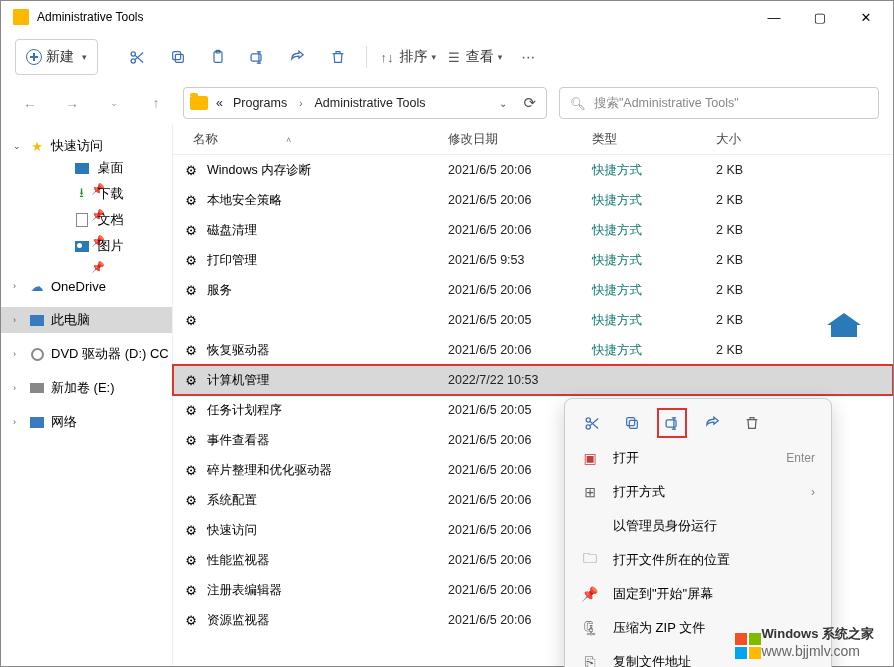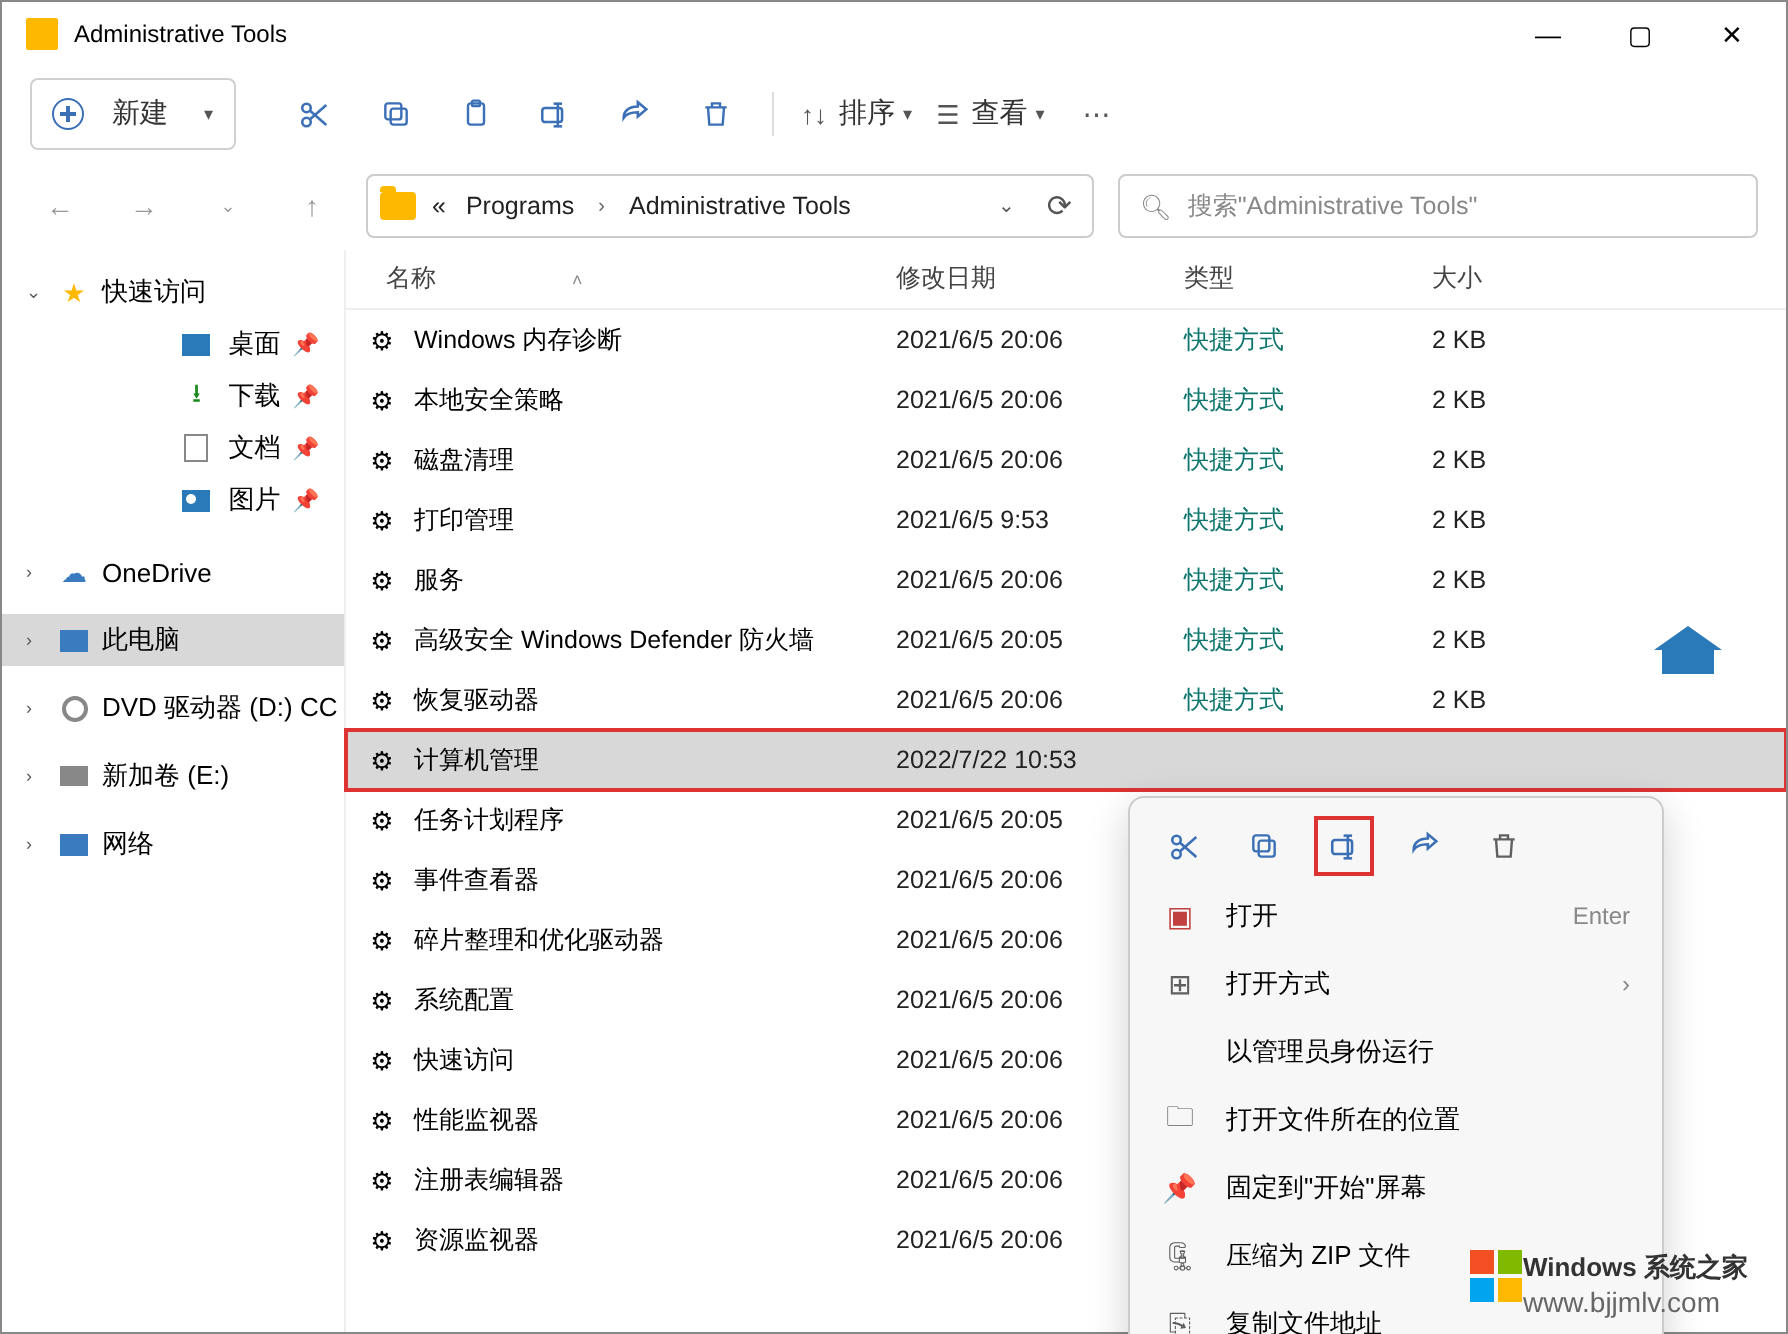--- a/index.html
+++ b/index.html
@@ -5,42 +5,42 @@
     * { margin: 0; padding: 0; box-sizing: border-box; font-family: "Segoe UI", "Microsoft YaHei", sans-serif; }
     body { width: 894px; height: 667px; background: #f0f0f0; overflow: hidden; position: relative; }
     .window { width: 894px; height: 667px; background: #fff; display: flex; flex-direction: column; border: 1px solid #888; }
     .titlebar { height: 32px; display: flex; align-items: center; padding: 0 4px 0 12px; }
     .titlebar-icon { width: 16px; height: 16px; background: #fdb900; margin-right: 8px; border-radius: 1px; }
     .titlebar-title { flex: 1; font-size: 12px; }
     .win-controls { display: flex; }
     .win-btn { width: 46px; height: 32px; display: flex; align-items: center; justify-content: center; font-size: 13px; }
     .toolbar { height: 48px; display: flex; align-items: center; padding: 0 14px; gap: 0; }
     .tbtn { min-width: 40px; height: 36px; display: flex; align-items: center; justify-content: center; border-radius: 4px; color: #3b6fb6; font-size: 14px; padding: 0 6px; }
-    .tbtn.new { border: 1px solid #d0d0d0; padding: 0 10px; gap: 14px; color: #333; }
+    .tbtn.new { border: 1px solid #d0d0d0; padding: 0 10px; gap: 4px; color: #333; }
     .tbtn.new .plus-circle { width:16px; height:16px; border:1.5px solid #3b6fb6; border-radius:50%; position:relative; }
     .tbtn.new .plus-circle::before, .tbtn.new .plus-circle::after { content:""; position:absolute; background:#3b6fb6; }
     .tbtn.new .plus-circle::before { width:8px; height:1.5px; top:6.2px; left:3px; }
     .tbtn.new .plus-circle::after { width:1.5px; height:8px; top:3px; left:6.2px; }
     .chev { font-size: 9px; color:#555; margin-left:4px; }
     .tspacer { width: 20px; }
     .sep { width:1px; height:22px; background:#ddd; margin:0 8px; }
     .address-row { height:44px; display:flex; align-items:center; padding:0 14px; gap:12px; }
     .nav-btn { width:30px; height:30px; display:flex; align-items:center; justify-content:center; color:#999; font-size:14px; }
     .addrbar { flex:1; height:32px; border:1px solid #ccc; border-radius:4px; display:flex; align-items:center; padding:0 6px; gap:6px; }
     .folder-icon { width:18px; height:14px; background:#fdb900; border-radius:2px; position:relative; }
     .folder-icon::before { content:""; position:absolute; width:8px; height:3px; background:#fdb900; top:-3px; left:0; border-radius:2px 2px 0 0; }
     .crumb { font-size:12.5px; color:#222; padding:0 2px; }
     .crumb-sep { font-size:10px; color:#666; padding:0 4px; }
     .addr-chev { margin-left:auto; margin-right:6px; font-size:10px; color:#555; }
     .refresh { font-size:15px; color:#555; padding:0 4px; }
     .searchbox { width:320px; height:32px; border:1px solid #ccc; border-radius:4px; display:flex; align-items:center; padding:0 10px; gap:8px; color:#888; font-size:12.5px; }
     .content { flex:1; display:flex; overflow:hidden; }
     .sidebar { width:172px; border-right:1px solid #eee; padding-top:8px; font-size:13px; overflow:hidden; }
     .side-item { height:26px; display:flex; align-items:center; padding-left:12px; gap:6px; }
-    .side-item.child { padding-left:36px; justify-content:flex-end; padding-right:12px; }
+    .side-item.child { padding-left:36px; justify-content:flex-start; padding-right:12px;flex-direction:column; }
     .side-item.sel { background:#d8d8d8; }
     .side-chev { width:10px; font-size:9px; color:#555; }
     .side-ico { width:16px; height:14px; display:inline-flex; align-items:center; justify-content:center; }
     .pin { font-size:11px; color:#888; }
     .star { color:#fdb900; }
     .blue-sq { width:14px; height:11px; background:#2a7ab9; }
     .dl-ico { color:#1a8a1a; }
     .doc-ico { width:12px; height:14px; border:1px solid #888; }
     .img-ico { width:14px; height:11px; background:#2a7ab9; position:relative; }
     .img-ico::after{content:""; position:absolute; width:5px; height:5px; background:#fff; border-radius:50%; top:2px; left:2px;}
@@ -66,21 +66,21 @@
     .ctxmenu { position:absolute; left:564px; top:398px; width:268px; background:#f7f7f7; border:1px solid #ccc; border-radius:8px; box-shadow:0 6px 20px rgba(0,0,0,0.18); padding:6px 0; font-size:13px; }
     .ctx-icons { height:36px; display:flex; align-items:center; gap:18px; padding:0 16px; }
     .ctx-icon { width:22px; height:22px; display:flex; align-items:center; justify-content:center; color:#3b6fb6; font-size:15px; }
     .ctx-icon.hl { outline:2px solid #d33; outline-offset:2px; }
     .ctx-item { height:34px; display:flex; align-items:center; padding:0 16px; gap:14px; }
     .ctx-ico { width:18px; display:flex; justify-content:center; color:#606060; font-size:14px; }
     .ctx-label { flex:1; }
     .ctx-acc { color:#888; font-size:12px; }
     .watermark1 { position:absolute; right:30px; top:310px; display:flex; align-items:center; gap:8px; font-size:12px; color:#333; pointer-events:none; }
     .watermark1 .logo { width:40px; height:30px; }
-    .watermark2 { position:absolute; right:20px; bottom:8px; display:flex; align-items:flex-start; gap:0; font-size:13px; color:#333; pointer-events:none;margin-top:48px; }
+    .watermark2 { position:absolute; right:20px; bottom:8px; display:flex; align-items:flex-end; gap:0; font-size:13px; color:#333; pointer-events:none;margin-top:48px; }
     .watermark2 .winlogo { width:26px; height:26px; display:grid; grid-template-columns:1fr 1fr; grid-template-rows:1fr 1fr; gap:2px; }
     .winlogo>div:nth-child(1){background:#f25022;} .winlogo>div:nth-child(2){background:#7fba00;} .winlogo>div:nth-child(3){background:#00a4ef;} .winlogo>div:nth-child(4){background:#ffb900;}
     svg { display:block; }
   </style>
 </head>
 <body>
 
 <div class="window">
   <div class="titlebar">
     <div class="titlebar-icon"></div>
@@ -304,21 +304,20 @@
               <span class="rico">⚙</span>
               <span>服务</span>
             </div>
             <div class="rdate">2021/6/5 20:06</div>
             <div class="rtype">快捷方式</div>
             <div class="rsize">2 KB</div>
           </div>
           <div class="row">
             <div class="rname">
               <span class="rico">⚙</span>
-              <span>高级安全 Windows Defender 防火墙</span>
             </div>
             <div class="rdate">2021/6/5 20:05</div>
             <div class="rtype">快捷方式</div>
             <div class="rsize">2 KB</div>
           </div>
           <div class="row">
             <div class="rname">
               <span class="rico">⚙</span>
               <span>恢复驱动器</span>
             </div>

